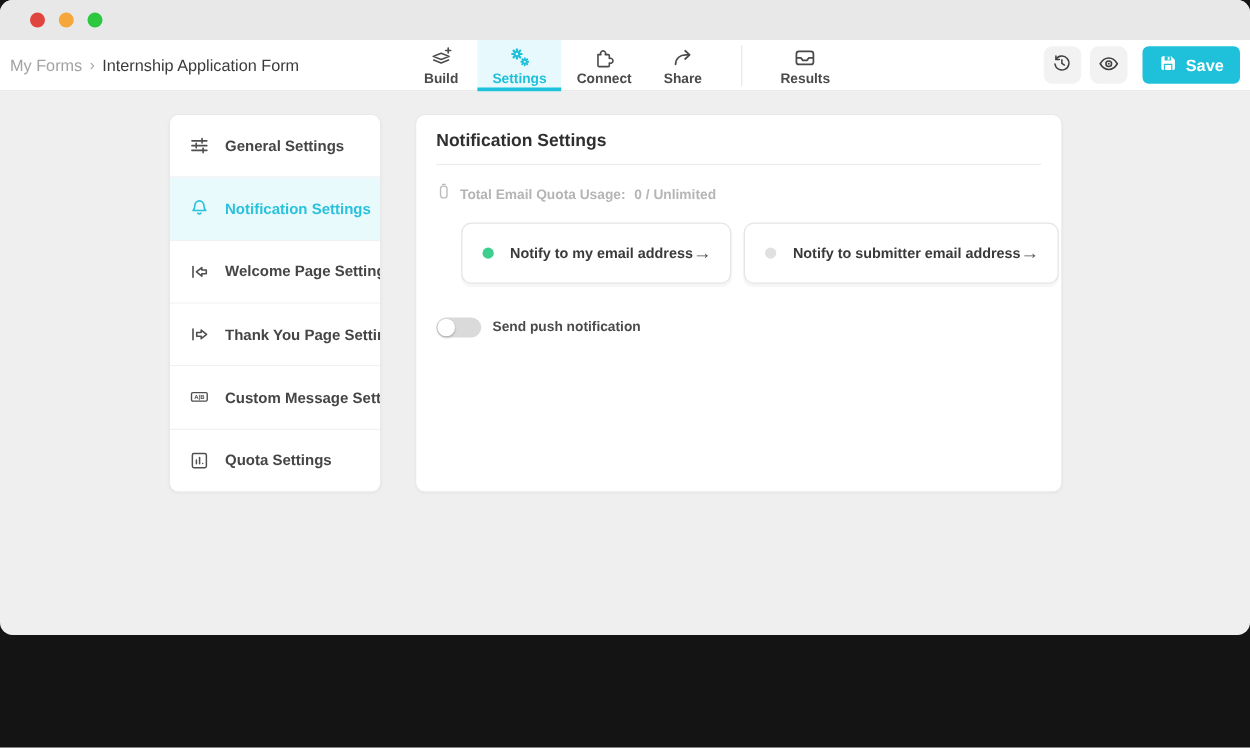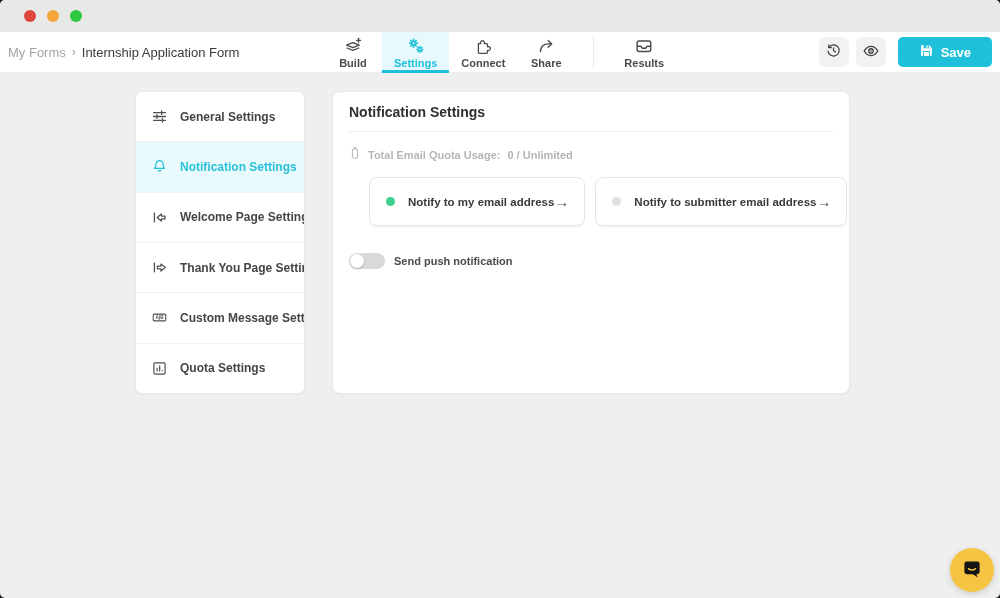--- a/index.html
+++ b/index.html
@@ -1,18 +1,18 @@
 <!DOCTYPE html>
 <html><head>
 <meta charset="utf-8">
 <style>
   * { margin:0; padding:0; box-sizing:border-box; }
   html,body { width:1000px; height:598px; }
   body { background:#141414; font-family:"Liberation Sans","DejaVu Sans",sans-serif; overflow:hidden; }
-  .window { position:relative; width:1000px; height:598px; border-radius:5px; overflow:hidden; background:#f0efef; }
+  .window { position:relative; width:1000px; height:508px; border-radius:10px; overflow:hidden; background:#f0efef; }
 
   
   .titlebar { height:32px; background:#e9e8e8; display:flex; align-items:center; padding-left:24px; }
   .traffic { display:flex; gap:11px; }
   .tl-dot { width:12px; height:12px; border-radius:50%; }
   .tl-close { background:#e0443e; }
   .tl-min { background:#f5a73b; }
   .tl-zoom { background:#2bc840; }
 
   
@@ -26,21 +26,21 @@
   .tab { position:relative; min-width:58px; padding:0 12px; display:flex; flex-direction:column; align-items:center; justify-content:center; gap:1px; cursor:pointer; }
   .tab .tab-label { font-size:11px; font-weight:700; color:#4a4a4a; }
   .tab svg { display:block; }
   .tab.active { background:#e7f9fc; }
   .tab.active .tab-label { color:#1fc1da; }
   .tab.active::after { content:""; position:absolute; left:0; right:0; bottom:0; height:3px; background:#1fc1da; }
   .tab-divider { width:1px; background:#e8e8e8; margin:4px 18px; }
 
   .appbar-actions { position:absolute; right:8px; top:0; height:100%; display:flex; align-items:center; gap:7px; }
   .icon-btn { width:30px; height:30px; border-radius:7px; background:#f2f2f2; border:none; display:flex; align-items:center; justify-content:center; cursor:pointer; }
-  .save-btn { height:30px; margin-left:5px; padding:0 21px; border:none; border-radius:5px; background:#1fc1da; color:#ffffff; font-size:13px; font-weight:700; display:flex; align-items:center; gap:7px; cursor:pointer; font-family:inherit; }
+  .save-btn { height:30px; margin-left:5px; padding:0 13px; border:none; border-radius:5px; background:#1fc1da; color:#ffffff; font-size:13px; font-weight:700; display:flex; align-items:center; gap:7px; cursor:pointer; font-family:inherit; }
 
   
   .content { position:relative; width:100%; height:calc(598px - 74px); }
   .panel { background:#ffffff; border:1px solid #e9e9e9; border-radius:8px; box-shadow:0 1px 2px rgba(0,0,0,0.03); }
 
   .settings-nav { position:absolute; left:135px; top:18px; width:170px; height:303px; display:flex; flex-direction:column; overflow:hidden; }
   .nav-item { flex:1; display:flex; align-items:center; gap:12px; padding-left:14px; border-bottom:1px solid #f1f1f1; cursor:pointer; background:#ffffff; }
   .nav-item:last-child { border-bottom:none; }
   .nav-item .nav-label { font-size:12px; font-weight:600; color:#454545; white-space:nowrap; }
   .nav-item.active { background:#e9fafd; }

